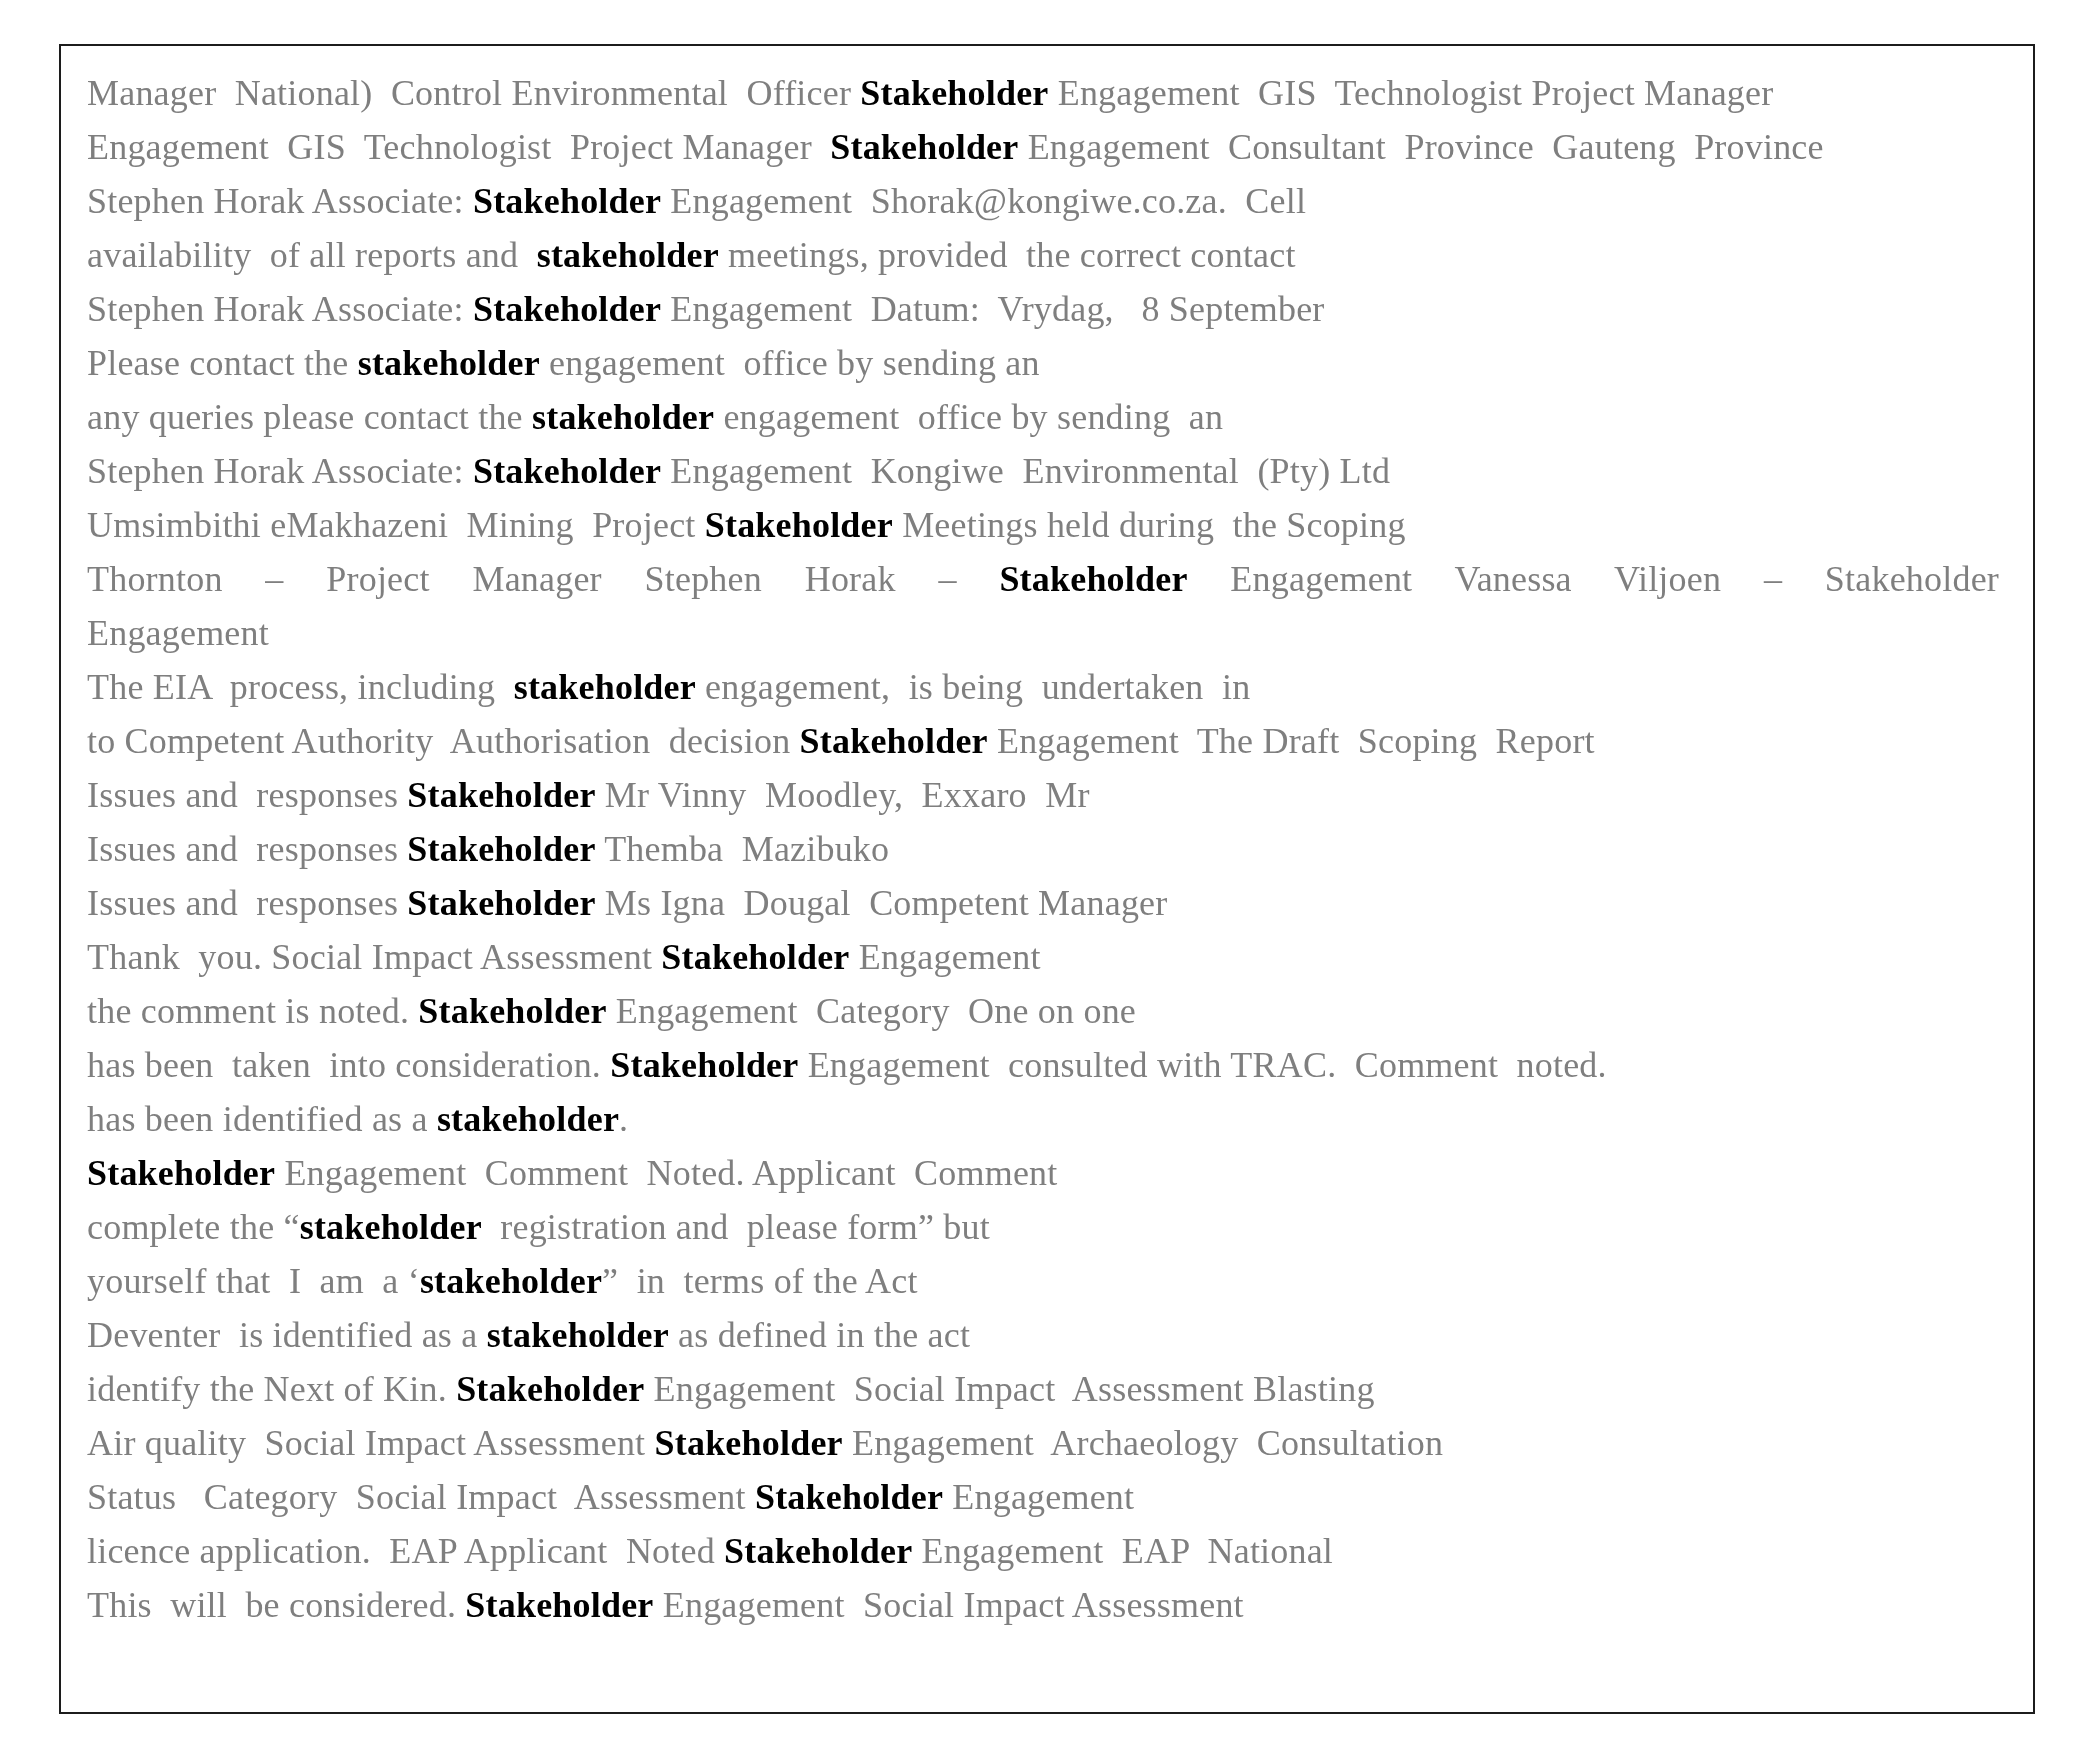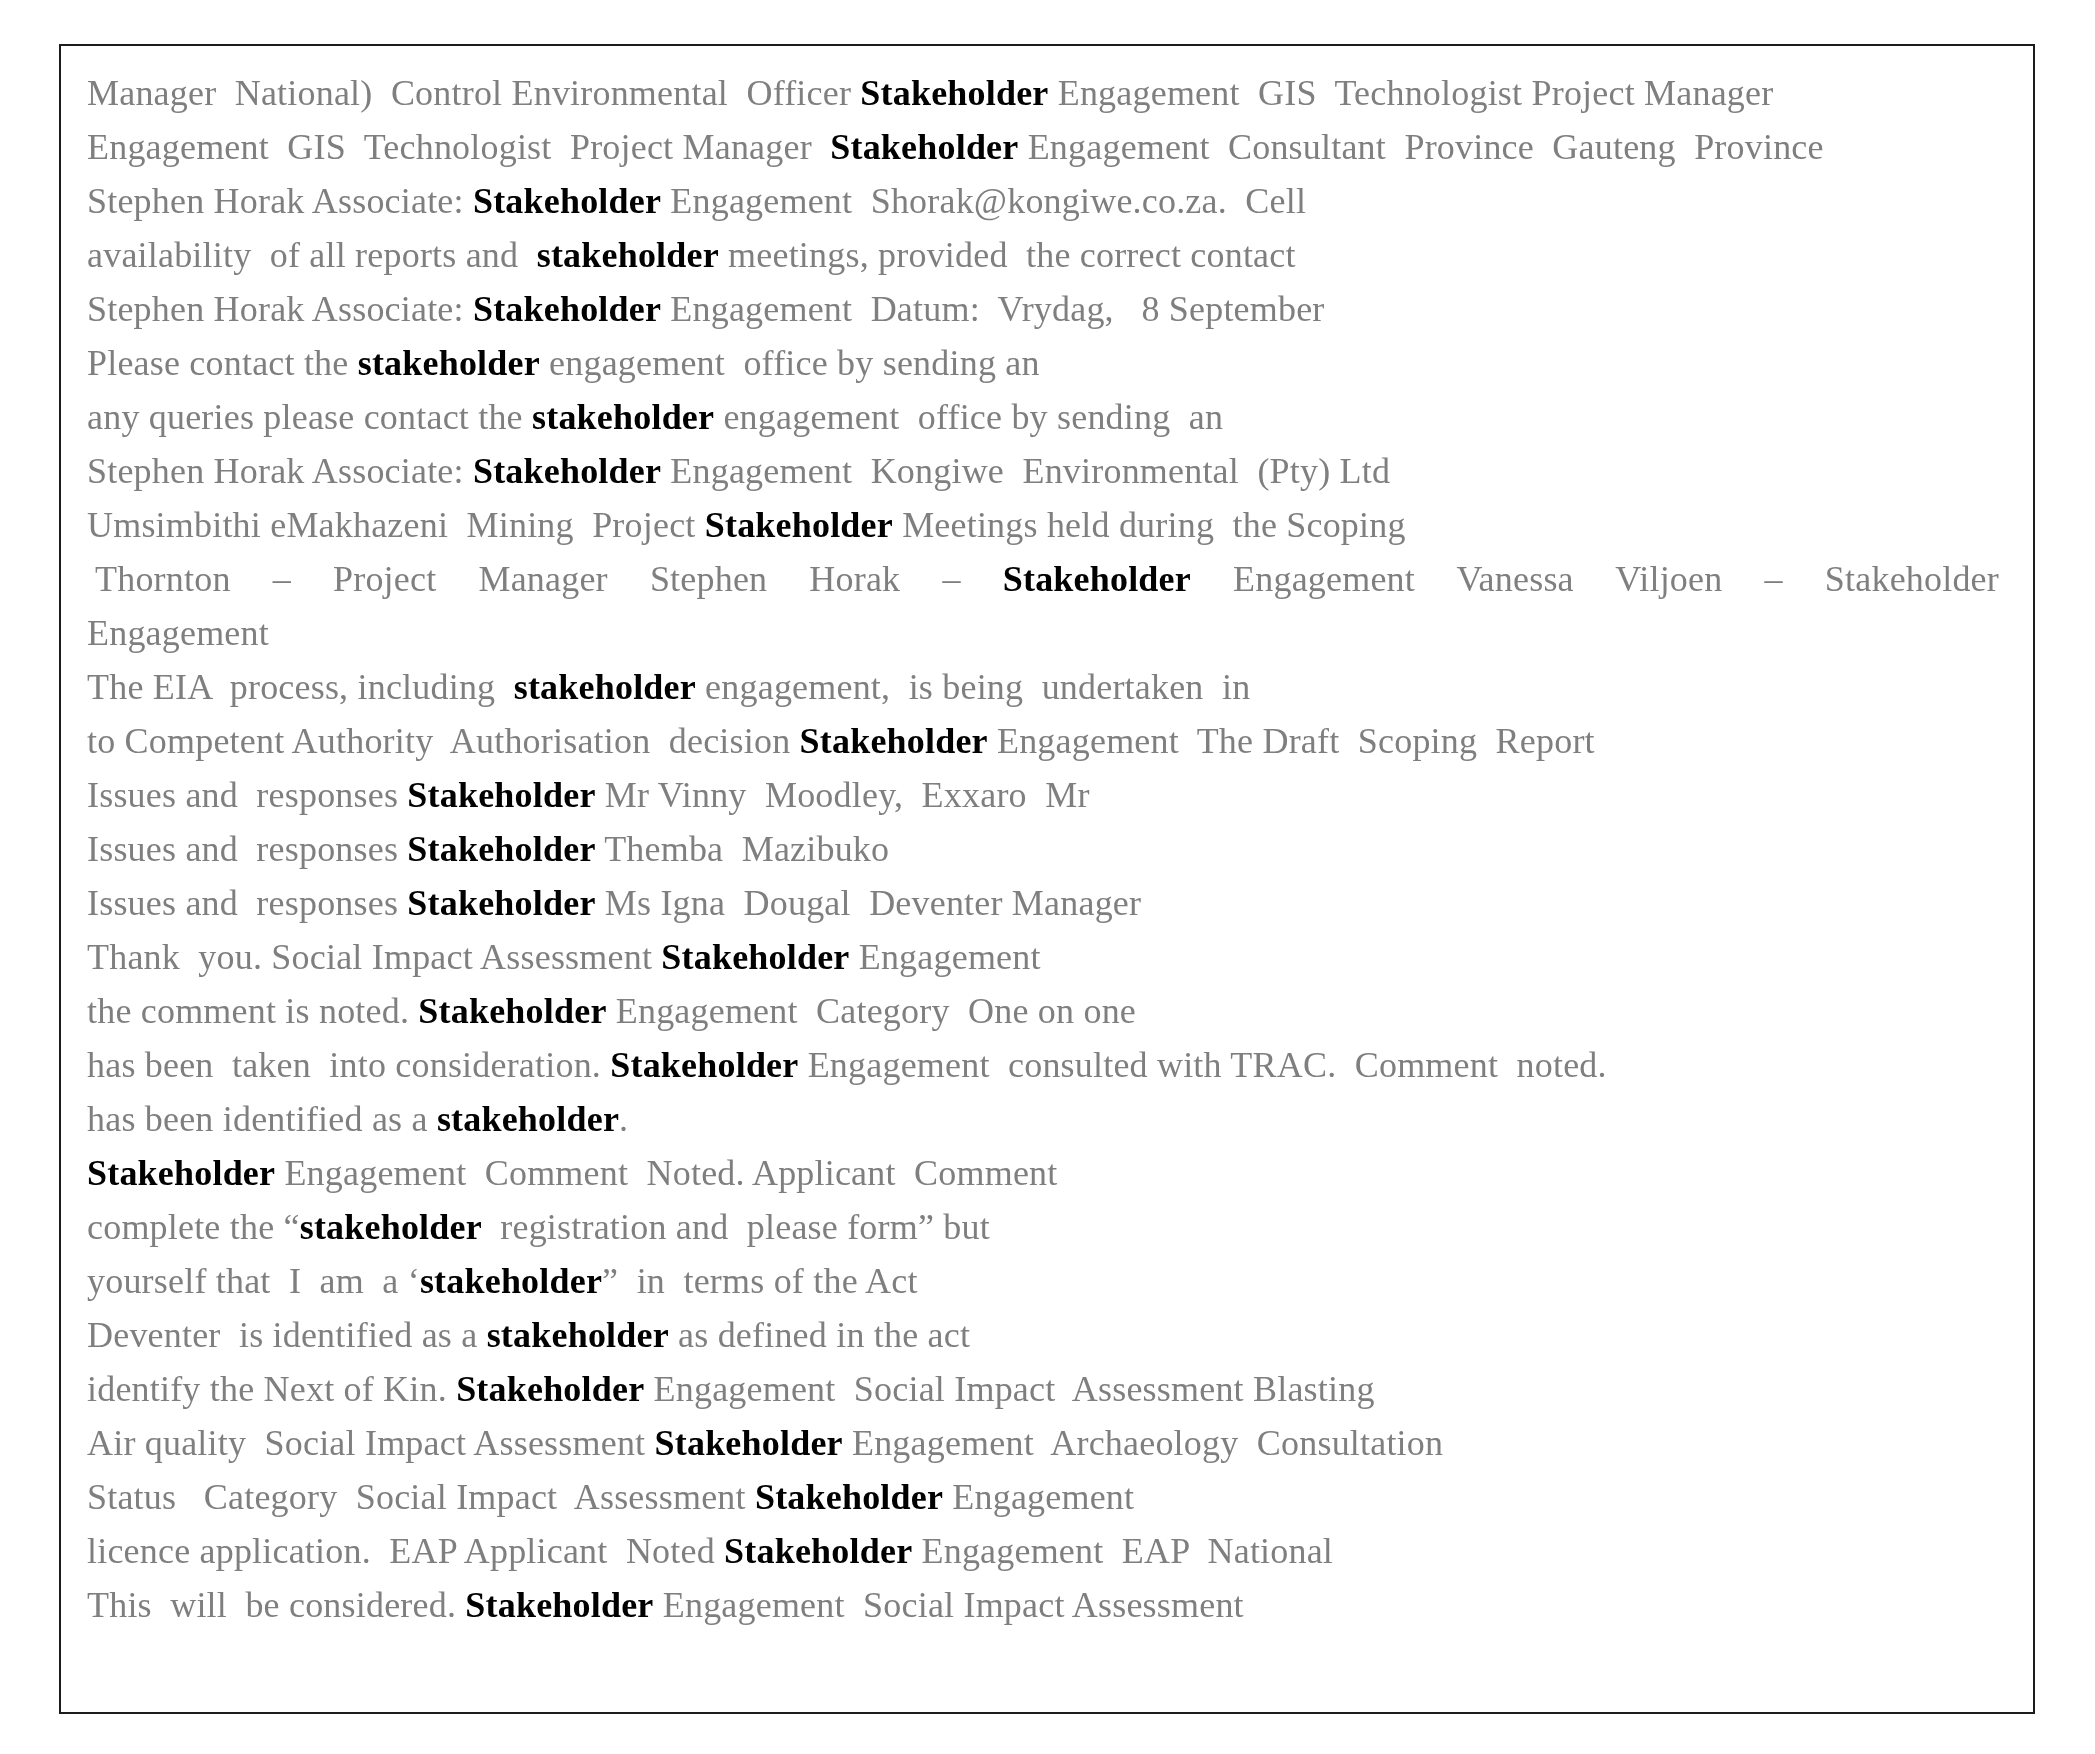--- a/index.html
+++ b/index.html
@@ -31,21 +31,20 @@
     color: #7f7f7f;
     letter-spacing: 0.2px;
   }
   .line {
     white-space: pre-wrap;
     min-height: 54px;
   }
   .line.justify {
     text-align: justify;
     text-align-last: justify;
-    margin-left: 8px;
   }
   .seg-body {
     color: #7f7f7f;
     font-weight: normal;
   }
   .seg-hl {
     color: #000000;
     font-weight: bold;
   }
 </style>
@@ -62,21 +61,21 @@
       <div class="line"><span class="seg-body">Please contact the </span><span class="seg-hl">stakeholder</span><span class="seg-body"> engagement  office by sending an</span></div>
       <div class="line"><span class="seg-body">any queries please contact the </span><span class="seg-hl">stakeholder</span><span class="seg-body"> engagement  office by sending  an</span></div>
       <div class="line"><span class="seg-body">Stephen Horak Associate: </span><span class="seg-hl">Stakeholder</span><span class="seg-body"> Engagement  Kongiwe  Environmental  (Pty) Ltd</span></div>
       <div class="line"><span class="seg-body">Umsimbithi eMakhazeni  Mining  Project </span><span class="seg-hl">Stakeholder</span><span class="seg-body"> Meetings held during  the Scoping</span></div>
       <div class="line justify"><span class="seg-body">Thornton  –  Project  Manager  Stephen  Horak  –  </span><span class="seg-hl">Stakeholder</span><span class="seg-body">  Engagement  Vanessa  Viljoen  –  Stakeholder</span></div>
       <div class="line"><span class="seg-body">Engagement</span></div>
       <div class="line"><span class="seg-body">The EIA  process, including  </span><span class="seg-hl">stakeholder</span><span class="seg-body"> engagement,  is being  undertaken  in</span></div>
       <div class="line"><span class="seg-body">to Competent Authority  Authorisation  decision </span><span class="seg-hl">Stakeholder</span><span class="seg-body"> Engagement  The Draft  Scoping  Report</span></div>
       <div class="line"><span class="seg-body">Issues and  responses </span><span class="seg-hl">Stakeholder</span><span class="seg-body"> Mr Vinny  Moodley,  Exxaro  Mr</span></div>
       <div class="line"><span class="seg-body">Issues and  responses </span><span class="seg-hl">Stakeholder</span><span class="seg-body"> Themba  Mazibuko</span></div>
-      <div class="line"><span class="seg-body">Issues and  responses </span><span class="seg-hl">Stakeholder</span><span class="seg-body"> Ms Igna  Dougal  Deventer Manager</span></div>
+      <div class="line"><span class="seg-body">Issues and  responses </span><span class="seg-hl">Stakeholder</span><span class="seg-body"> Ms Igna  Dougal  Competent Manager</span></div>
       <div class="line"><span class="seg-body">Thank  you. Social Impact Assessment </span><span class="seg-hl">Stakeholder</span><span class="seg-body"> Engagement</span></div>
       <div class="line"><span class="seg-body">the comment is noted. </span><span class="seg-hl">Stakeholder</span><span class="seg-body"> Engagement  Category  One on one</span></div>
       <div class="line"><span class="seg-body">has been  taken  into consideration. </span><span class="seg-hl">Stakeholder</span><span class="seg-body"> Engagement  consulted with TRAC.  Comment  noted.</span></div>
       <div class="line"><span class="seg-body">has been identified as a </span><span class="seg-hl">stakeholder</span><span class="seg-body">.</span></div>
       <div class="line"><span class="seg-hl">Stakeholder</span><span class="seg-body"> Engagement  Comment  Noted. Applicant  Comment</span></div>
       <div class="line"><span class="seg-body">complete the “</span><span class="seg-hl">stakeholder</span><span class="seg-body">  registration and  please form” but</span></div>
       <div class="line"><span class="seg-body">yourself that  I  am  a ‘</span><span class="seg-hl">stakeholder</span><span class="seg-body">”  in  terms of the Act</span></div>
       <div class="line"><span class="seg-body">Deventer  is identified as a </span><span class="seg-hl">stakeholder</span><span class="seg-body"> as defined in the act</span></div>
       <div class="line"><span class="seg-body">identify the Next of Kin. </span><span class="seg-hl">Stakeholder</span><span class="seg-body"> Engagement  Social Impact  Assessment Blasting</span></div>
       <div class="line"><span class="seg-body">Air quality  Social Impact Assessment </span><span class="seg-hl">Stakeholder</span><span class="seg-body"> Engagement  Archaeology  Consultation</span></div>

